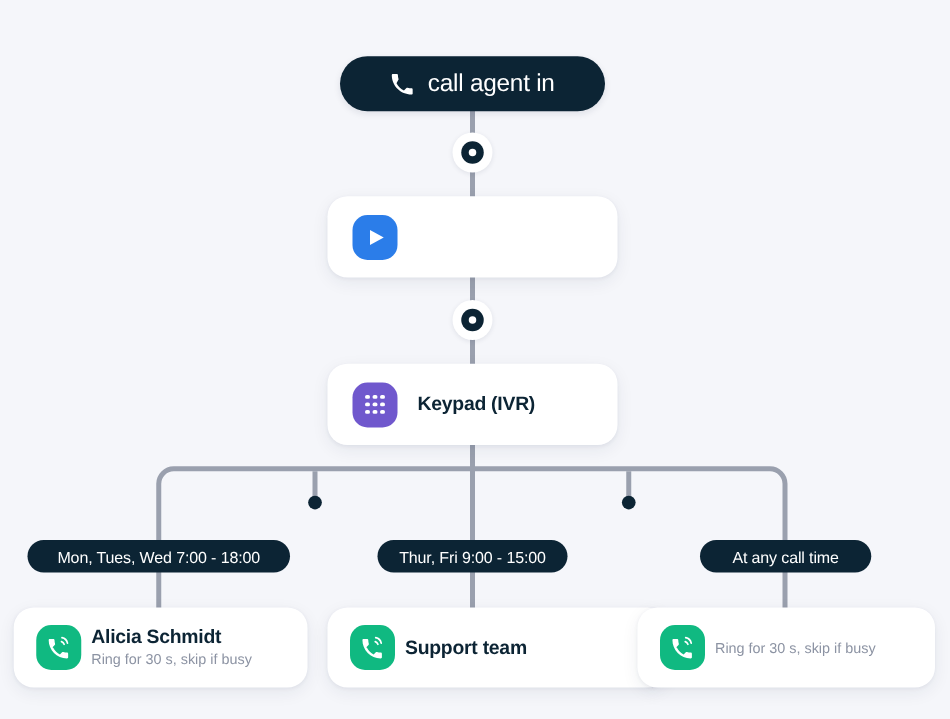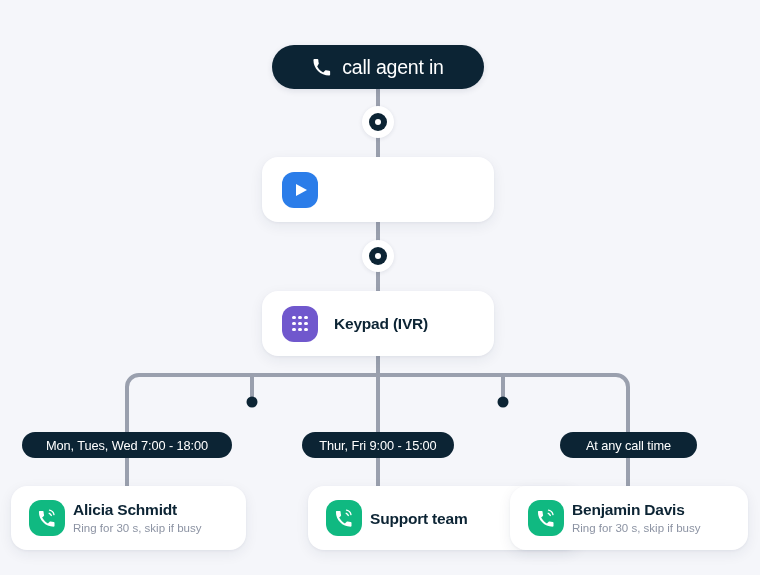--- a/index.html
+++ b/index.html
@@ -128,21 +128,21 @@
   #card-keypad .card-title { font-size: 15.5px; }
 
   
   .agent-card {
     height: 64px;
     padding: 0 0 0 18px;
     gap: 8px;
     top: 486px;
   }
   #card-agent-0 { left: 11px;  width: 235px; }
-  #card-agent-1 { left: 262px; width: 272px; margin-left: 46px; }
+  #card-agent-1 { left: 262px; width: 272px; }
   #card-agent-2 { left: 510px; width: 238px; }
   .agent-card .card-icon { width: 36px; height: 36px; border-radius: 12px; }
 
   
   .icon-play { background: #2b7de9; }
   .icon-keypad { background: #7058cd; }
   .icon-ring { background: #10b981; }
 
   .play-tri {
     width: 0; height: 0;
@@ -293,18 +293,17 @@
 
   <div class="card agent-card" id="card-agent-2">
     <div class="card-icon icon-ring">
       <svg class="ring-phone" viewBox="0 0 24 24">
         <path fill="#ffffff" d="M7.3 12.4c1.3 2.4 3.3 4.4 5.7 5.7l1.9-1.9c.3-.3.7-.4 1.1-.3 1 .3 2.1.5 3.2.5.5 0 1 .4 1 1v3.1c0 .5-.4 1-1 1-8.9 0-16-7.2-16-16 0-.5.4-1 1-1h3.1c.5 0 1 .4 1 1 0 1.1.2 2.2.5 3.2.1.4 0 .8-.3 1.1l-1.9 1.9z"></path>
         <path fill="none" stroke="#ffffff" stroke-width="1.5" stroke-linecap="round" d="M14.8 3.4c2.4.5 4.3 2.4 4.8 4.8"></path>
         <path fill="none" stroke="#ffffff" stroke-width="1.5" stroke-linecap="round" d="M14.4 6.9c1.1.4 1.9 1.2 2.3 2.3"></path>
       </svg>
     </div>
     <div class="card-text">
-      <div class="card-title">Benjamin Davis</div>
       <div class="card-sub">Ring for 30 s, skip if busy</div>
     </div>
   </div>
 
 </div>
 
 </body></html>

